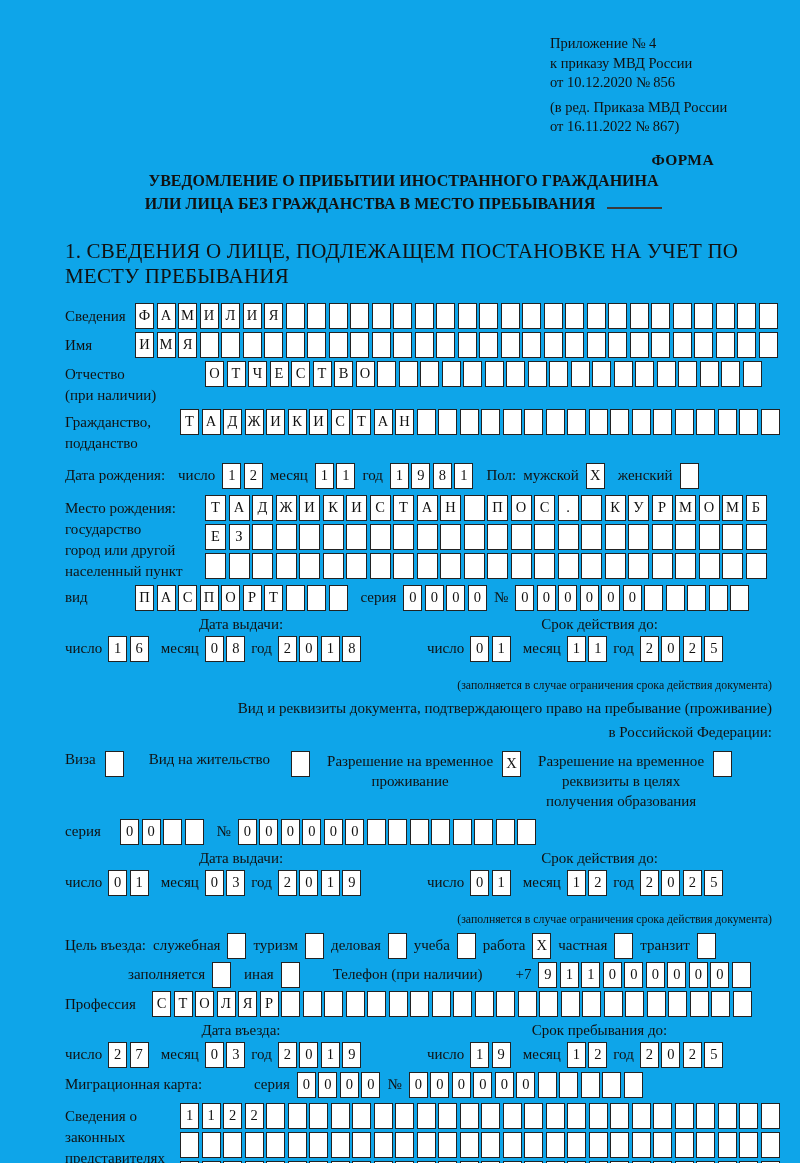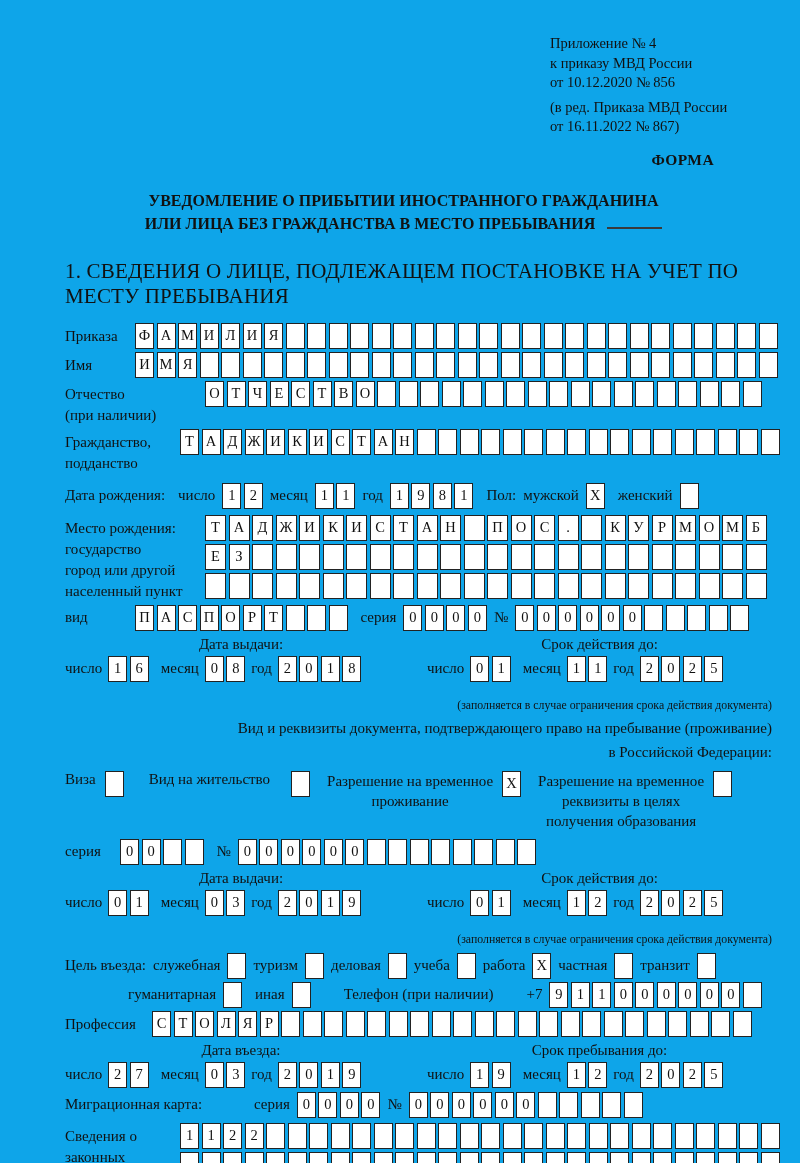--- a/index.html
+++ b/index.html
@@ -2,21 +2,21 @@
 <html><head>
 <meta charset="utf-8">
 <style>
   html,body{margin:0;padding:0;background:#ffffff;}
   .page{position:relative;width:800px;height:1163px;box-sizing:border-box;
         padding:34px 28px 16px 65px;background:#0ea5e9;color:#111;
         font-family:"Liberation Serif","DejaVu Serif",serif;overflow:hidden;}
   .hdr{margin-left:485px;font-size:14.5px;line-height:19.5px;}
   .hdr .g2{margin-top:5px;}
   .forma{margin-top:14px;padding-right:58px;text-align:right;font-weight:bold;font-size:15.5px;letter-spacing:.4px;}
-  .title{margin-top:20px;margin-right:30px;text-align:center;font-weight:bold;font-size:16px;line-height:23px;}
+  .title{margin-right:30px;text-align:center;font-weight:bold;font-size:16px;line-height:23px;}
   .blank{display:inline-block;width:55px;height:13px;border-bottom:2px solid #3a3a3a;margin-left:12px;}
   .sec-heading{margin-top:24px;font-weight:normal;font-size:21px;letter-spacing:.2px;}
   .form{margin-top:14px;}
   .frow{display:flex;align-items:flex-start;margin-bottom:3px;}
   .flabel{font-size:15px;line-height:21px;padding-top:3px;flex:none;}
   .w70{width:70px}.w87{width:87px}.w115{width:115px}.w140{width:140px}
   .cells{display:inline-flex;gap:2.5px;flex:none;}
   .cell{box-sizing:border-box;flex:none;display:inline-flex;align-items:center;justify-content:center;
         width:19px;height:26px;border:1.6px solid #222;font-size:14.5px;background:#fff;}
   .place .cell{width:21px}
@@ -57,21 +57,21 @@
   <div class="title">
     <div>УВЕДОМЛЕНИЕ О ПРИБЫТИИ ИНОСТРАННОГО ГРАЖДАНИНА</div>
     <div><span>ИЛИ ЛИЦА БЕЗ ГРАЖДАНСТВА В МЕСТО ПРЕБЫВАНИЯ</span><span class="blank"></span></div>
   </div>
 
   <div class="sec-heading">1. СВЕДЕНИЯ О ЛИЦЕ, ПОДЛЕЖАЩЕМ ПОСТАНОВКЕ НА УЧЕТ ПО МЕСТУ ПРЕБЫВАНИЯ</div>
 
   <div class="form">
 
     <div class="frow">
-      <div class="flabel w70">Приказа</div>
+      <div class="flabel w70">Сведения</div>
       <div class="cells">
           <span class="cell">Ф</span>
           <span class="cell">А</span>
           <span class="cell">М</span>
           <span class="cell">И</span>
           <span class="cell">Л</span>
           <span class="cell">И</span>
           <span class="cell">Я</span>
           <span class="cell"></span>
           <span class="cell"></span>
@@ -550,21 +550,21 @@
       <span class="cells">
           <span class="cell"></span>
         </span>
       <span class="lab">транзит</span>
       <span class="cells">
           <span class="cell"></span>
         </span>
     </div>
 
     <div class="inline-row">
-      <span class="lab purpose-ind">гуманитарная</span>
+      <span class="lab purpose-ind">заполняется</span>
       <span class="cells">
           <span class="cell"></span>
         </span>
       <span class="lab sp-l">иная</span>
       <span class="cells">
           <span class="cell"></span>
         </span>
       <span class="lab phone-gap">Телефон (при наличии)</span>
       <span class="lab phone-gap">+7</span>
       <span class="cells">

